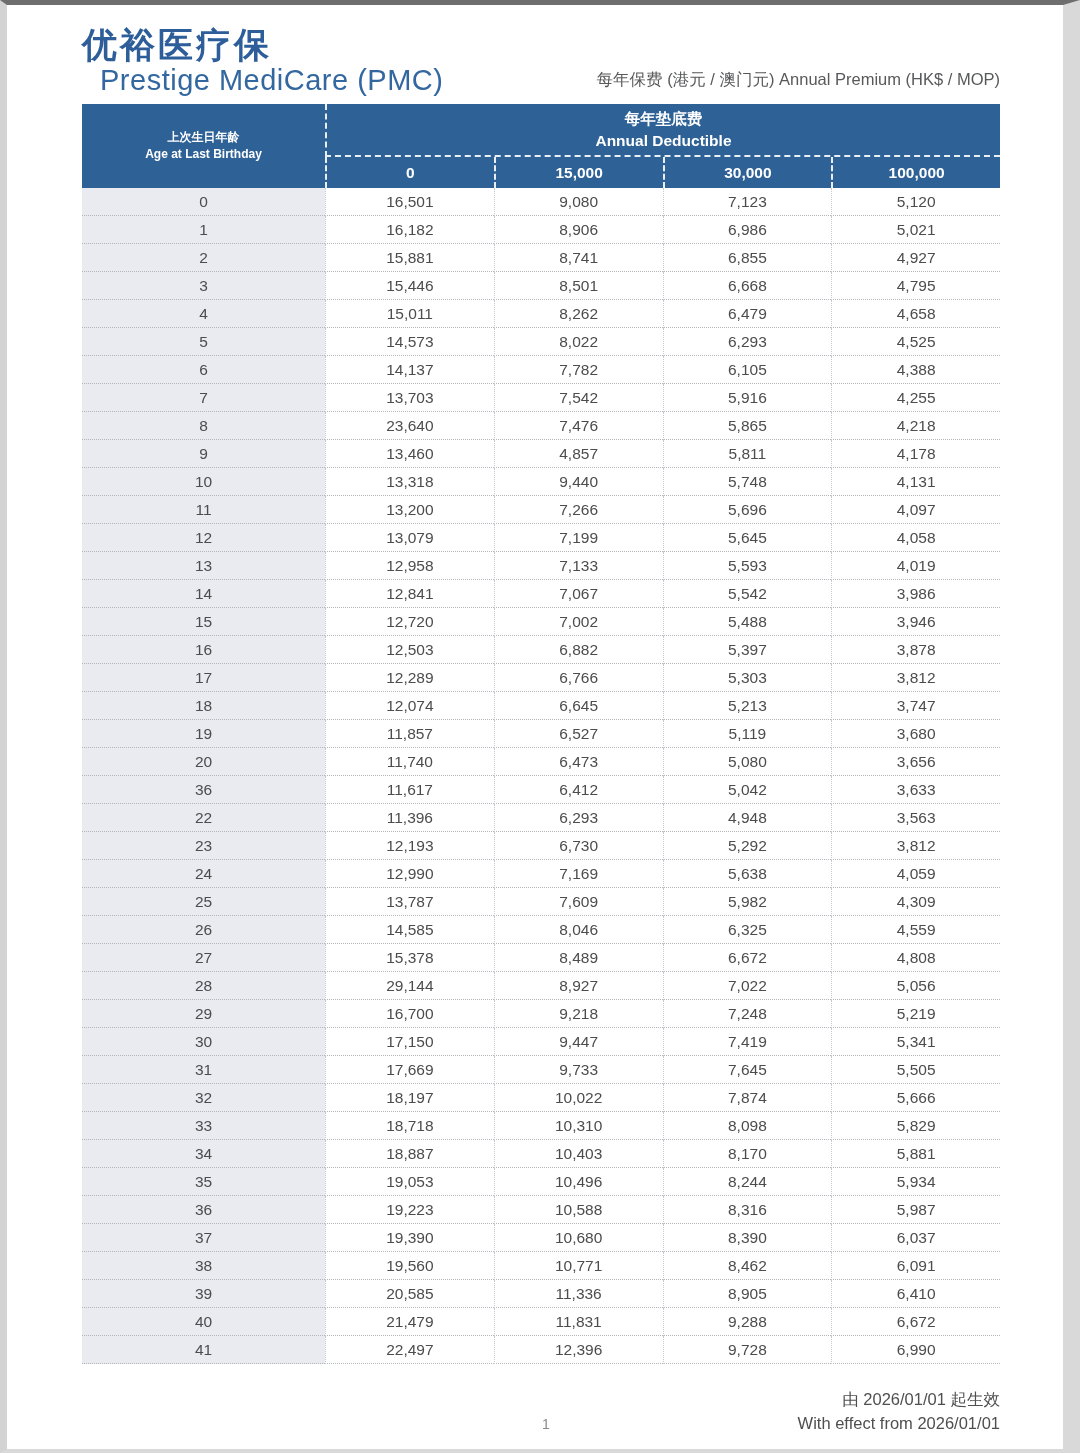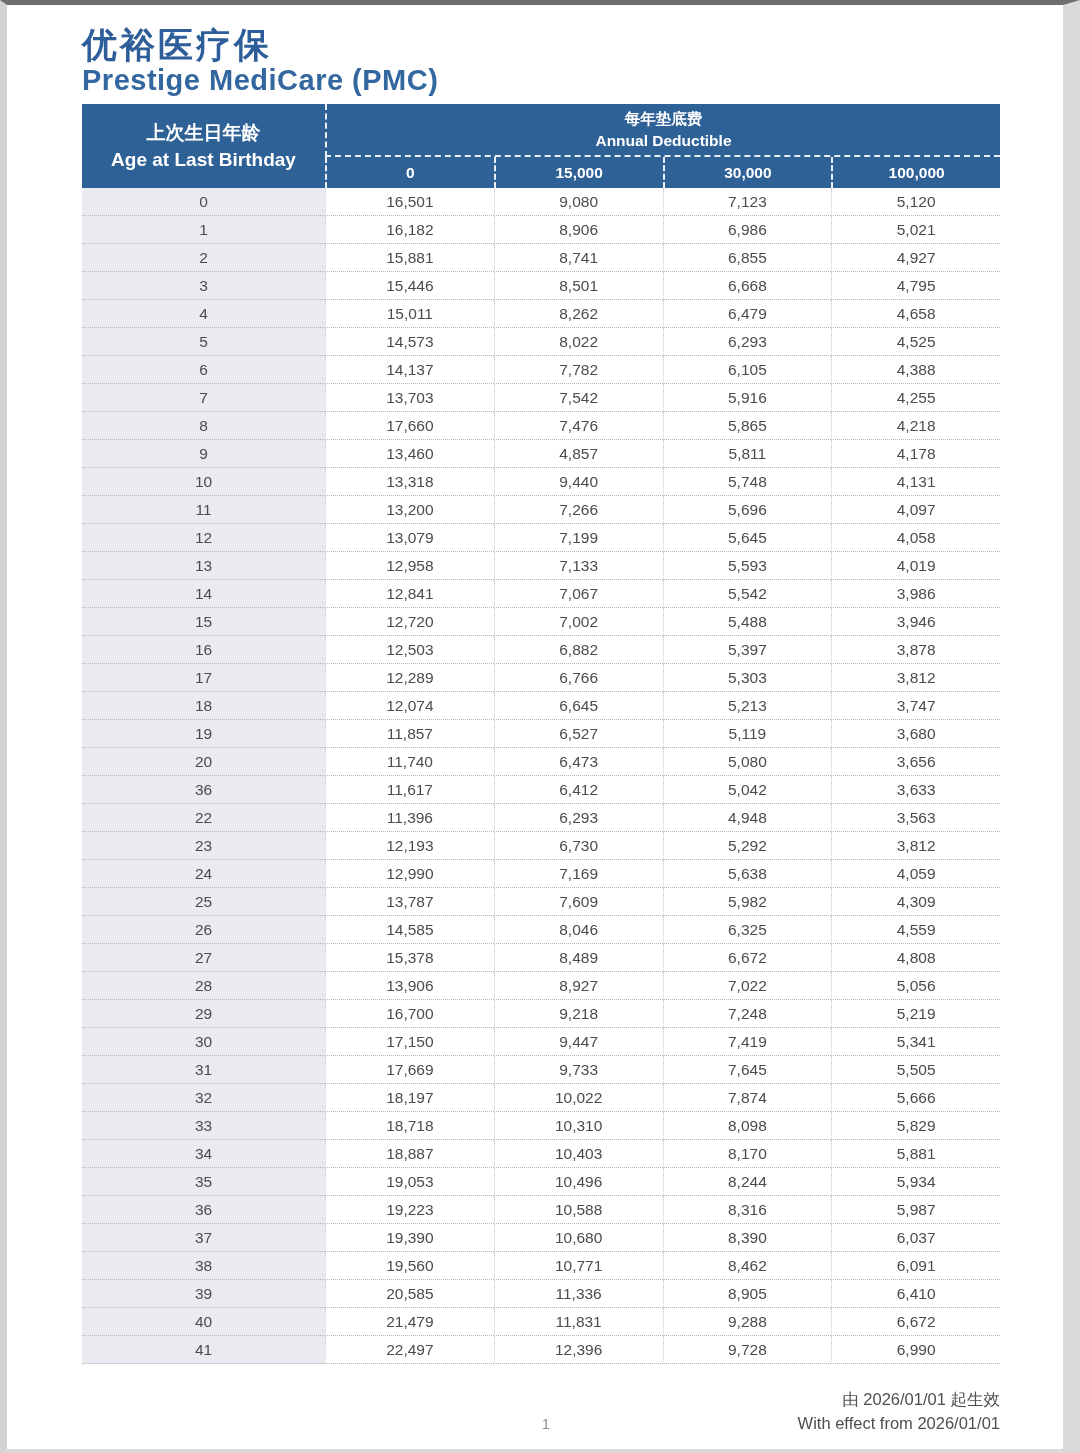--- a/index.html
+++ b/index.html
@@ -29,24 +29,25 @@
   }
   .title-zh {
     font-size: 35px;
     font-weight: 700;
     color: #2d5e99;
     letter-spacing: 3px;
     line-height: 1.15;
   }
   .title-en {
     font-size: 29px;
-    font-weight: 700;
+    font-weight: 400;
     color: #33679f;
     letter-spacing: 0.5px;
     line-height: 1.1;
+    margin-left: 18px;
   }
   .premium-note {
     font-size: 16.5px;
     color: #58595b;
     padding-bottom: 6px;
     white-space: nowrap;
   }
   
   table.premium-table {
     width: 918px;
@@ -56,21 +57,21 @@
   }
   .premium-table col.age-col { width: 243px; }
   .premium-table thead th {
     background: #2e6195;
     color: #ffffff;
     font-weight: 700;
     text-align: center;
     vertical-align: middle;
   }
   th.age-header {
-    font-size: 19px;
+    font-size: 12px;
     line-height: 1.45;
   }
   th.ded-group {
     height: 53px;
     font-size: 15.5px;
     line-height: 1.4;
     border-left: 2px dashed rgba(255,255,255,0.9);
     border-bottom: 2px dashed rgba(255,255,255,0.9);
   }
   tr.sub-header th {
@@ -120,20 +121,21 @@
 </head>
 <body>
 
 <div class="page">
 
   <div class="doc-header">
     <div>
       <div class="title-zh">优裕医疗保</div>
       <div class="title-en">Prestige MediCare (PMC)</div>
     </div>
+    <div class="premium-note">每年保费 (港元 / 澳门元) Annual Premium (HK$ / MOP)</div>
   </div>
 
   <table class="premium-table">
     <colgroup>
       <col class="age-col">
       <col>
         <col>
         <col>
         <col>
     </colgroup>
@@ -215,21 +217,21 @@
     <tr>
       <td class="age-cell">7</td>
       <td>13,703</td>
       <td>7,542</td>
       <td>5,916</td>
       <td>4,255</td>
     </tr>
 
     <tr>
       <td class="age-cell">8</td>
-      <td>17,660</td>
+      <td>23,640</td>
       <td>7,476</td>
       <td>5,865</td>
       <td>4,218</td>
     </tr>
 
     <tr>
       <td class="age-cell">9</td>
       <td>13,460</td>
       <td>4,857</td>
       <td>5,811</td>
@@ -375,21 +377,21 @@
     <tr>
       <td class="age-cell">27</td>
       <td>15,378</td>
       <td>8,489</td>
       <td>6,672</td>
       <td>4,808</td>
     </tr>
 
     <tr>
       <td class="age-cell">28</td>
-      <td>13,906</td>
+      <td>29,144</td>
       <td>8,927</td>
       <td>7,022</td>
       <td>5,056</td>
     </tr>
 
     <tr>
       <td class="age-cell">29</td>
       <td>16,700</td>
       <td>9,218</td>
       <td>7,248</td>

